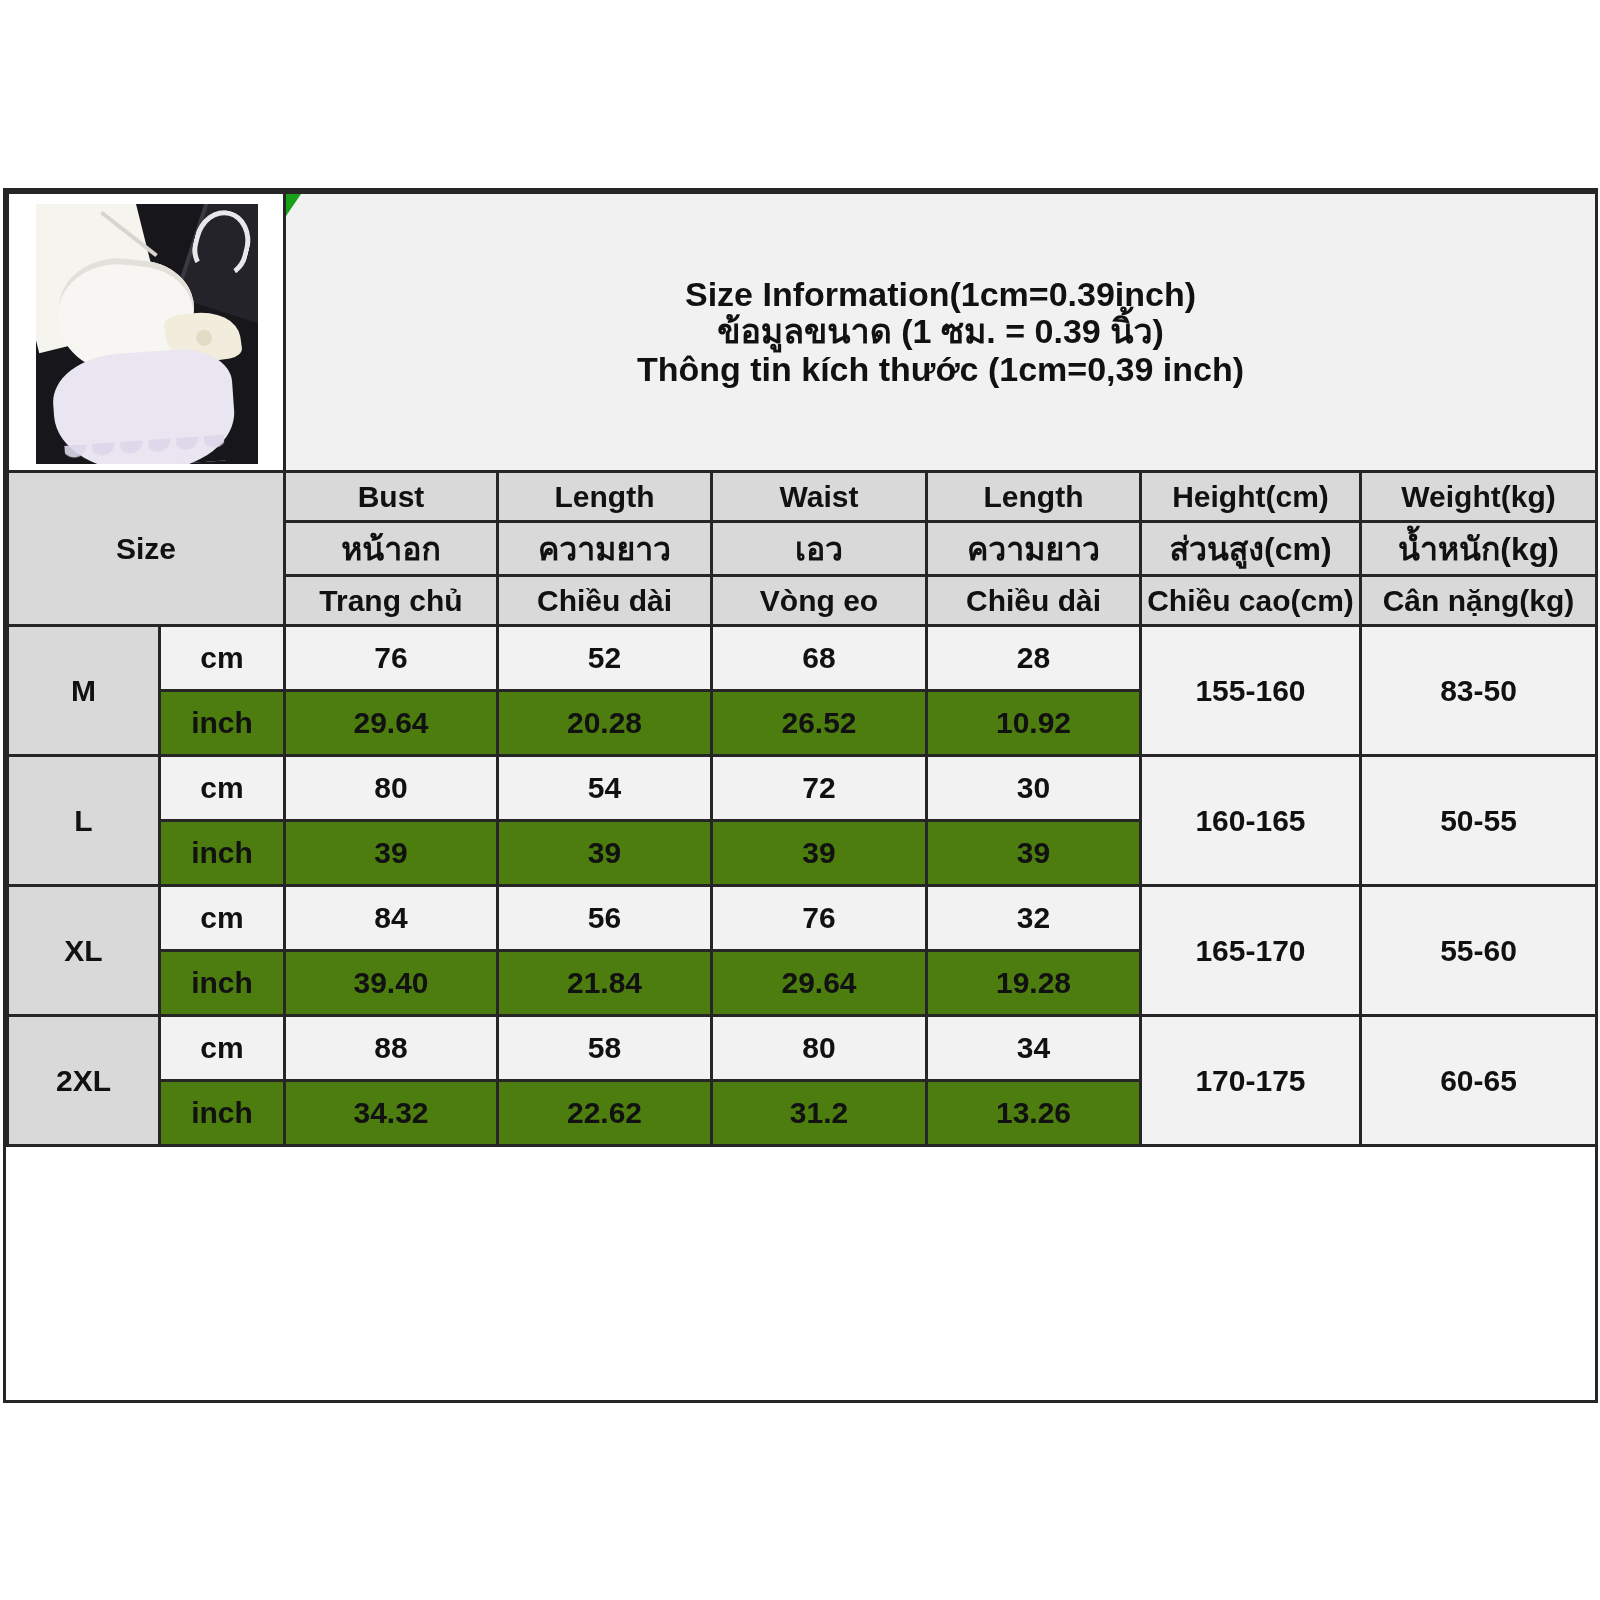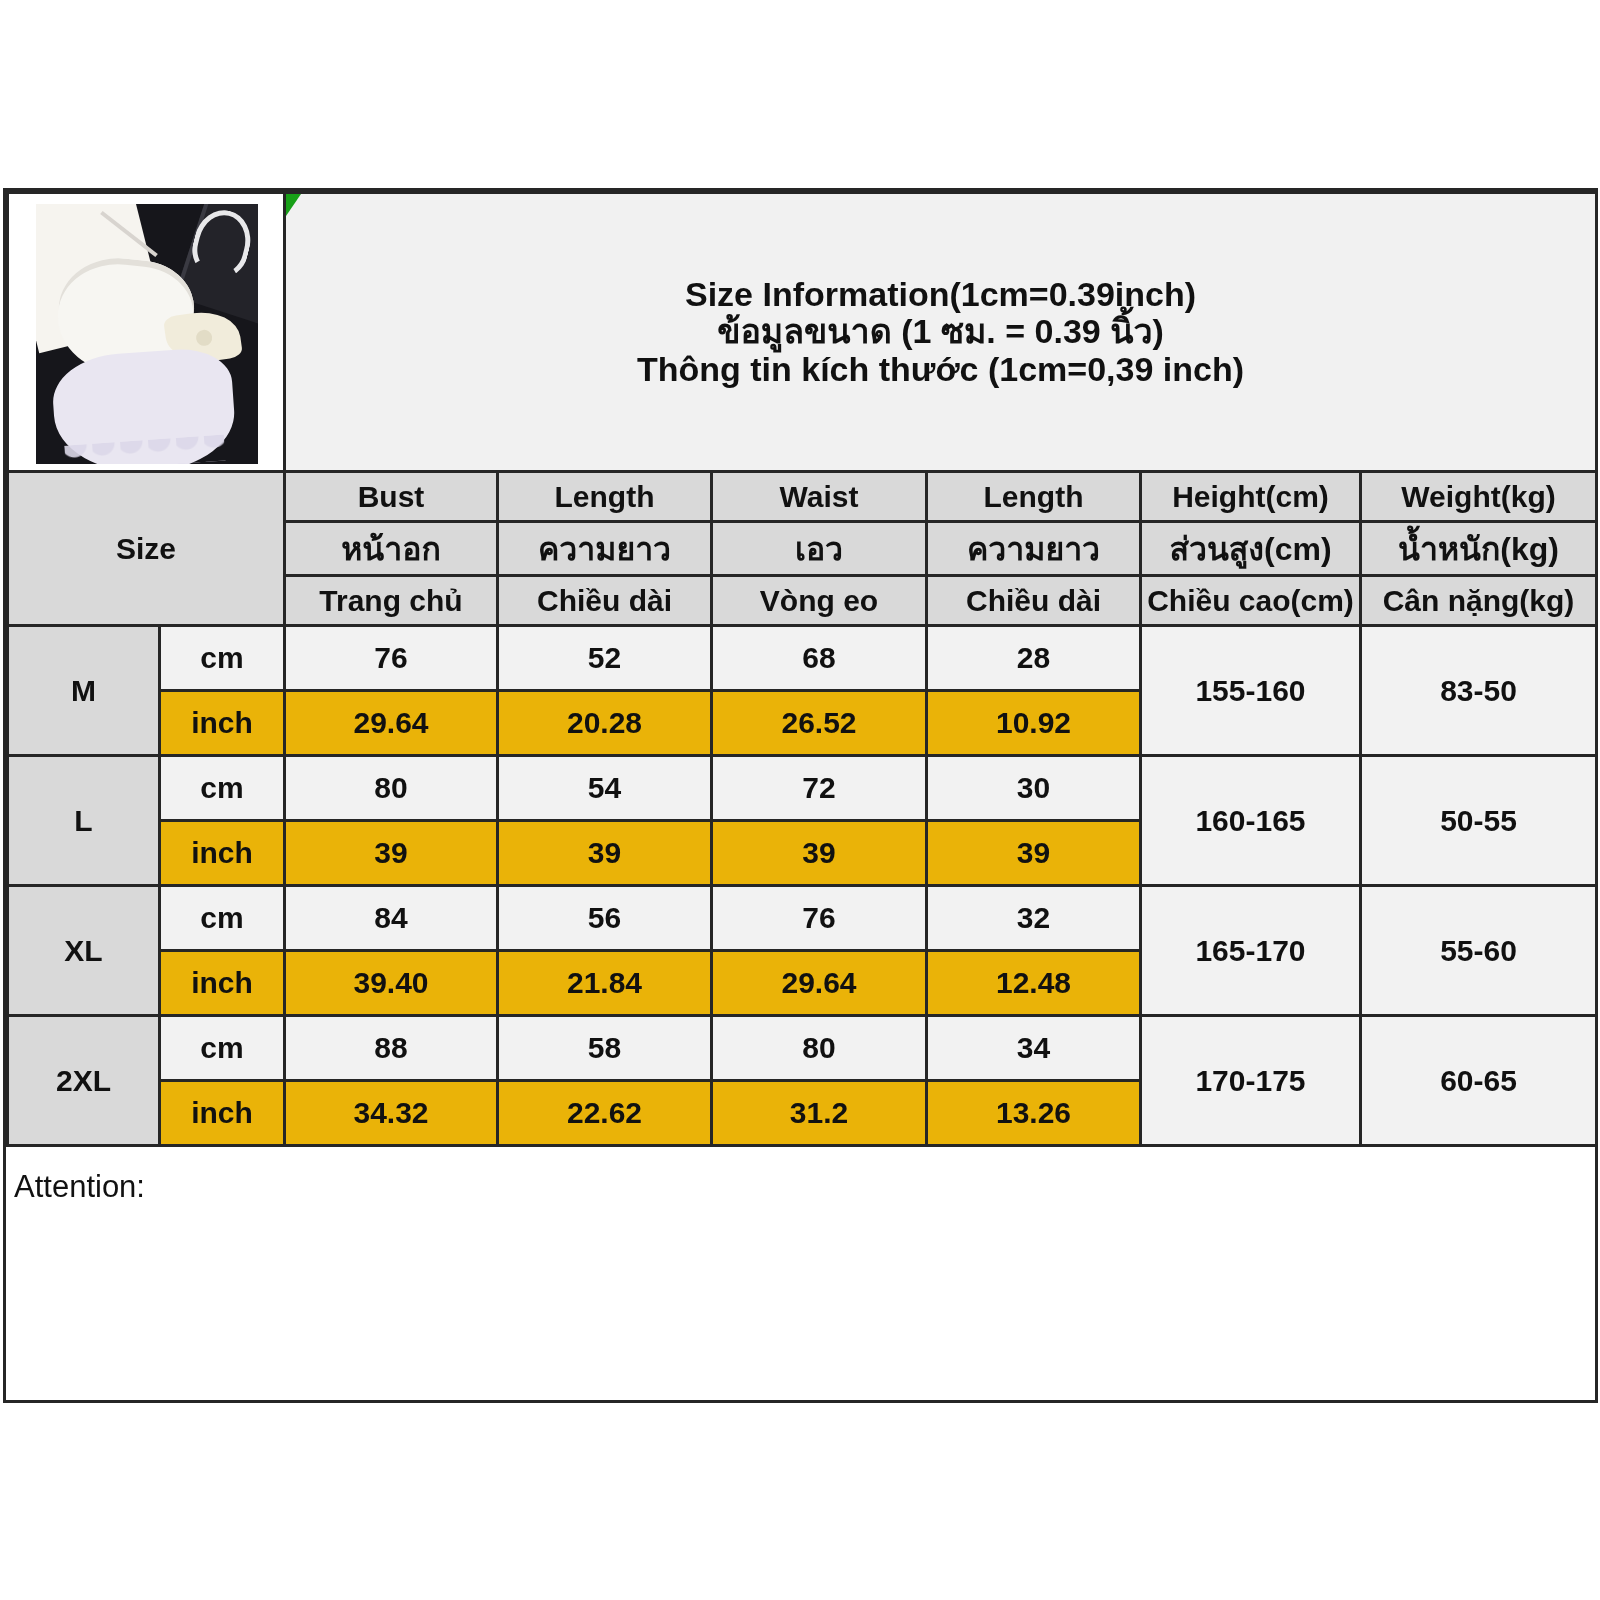--- a/index.html
+++ b/index.html
@@ -21,21 +21,21 @@
   }
   tr.top-row td{height:276px;}
   tr.hdr td{height:47px;background:var(--header_bg,#d9d9d9);}
   tr.hdr-th td{font-size:32px;}
   td.photo-cell{background:#ffffff;position:relative;}
   td.title-cell{background:var(--title_bg,#f1f1f1);position:relative;}
   .title-lines{display:flex;flex-direction:column;justify-content:center;height:100%;}
   .title-line{font-size:34px;font-weight:700;line-height:1.1;}
   td.size-head{background:var(--header_bg,#d9d9d9);font-size:48px;font-weight:700;}
   tr.r-cm td{height:62px;background:var(--row_alt_bg,#f2f2f2);}
-  tr.r-inch td{height:62px;background:#eab308;}
+  tr.r-inch td{height:62px;background:#4d7c0f;}
   td.size-cell{background:var(--header_bg,#d9d9d9) !important;font-size:32px;}
   td.merged{background:var(--row_alt_bg,#f2f2f2) !important;}
   .attention{
     padding:16px 10px 0 8px;font-weight:400;font-size:31px;line-height:47px;
     text-align:left;color:#111;
   }
   
   .corner-marker{
     position:absolute;left:0;top:0;width:0;height:0;
     border-top:22px solid var(--marker_green,#18a018);
@@ -194,21 +194,21 @@
       <td>76</td>
       <td>32</td>
       <td rowspan="2" class="merged">165-170</td>
       <td rowspan="2" class="merged">55-60</td>
     </tr>
     <tr class="r-inch">
       <td>inch</td>
       <td>39.40</td>
       <td>21.84</td>
       <td>29.64</td>
-      <td>12.48</td>
+      <td>19.28</td>
     </tr>
 
     <tr class="r-cm">
       <td rowspan="2" class="size-cell">2XL</td>
       <td>cm</td>
       <td>88</td>
       <td>58</td>
       <td>80</td>
       <td>34</td>
       <td rowspan="2" class="merged">170-175</td>
@@ -218,15 +218,14 @@
       <td>inch</td>
       <td>34.32</td>
       <td>22.62</td>
       <td>31.2</td>
       <td>13.26</td>
     </tr>
   </tbody>
     </table>
 
   <div class="attention">
-    <div>Attention:</div>
   </div>
 </div>
 
 </body></html>

